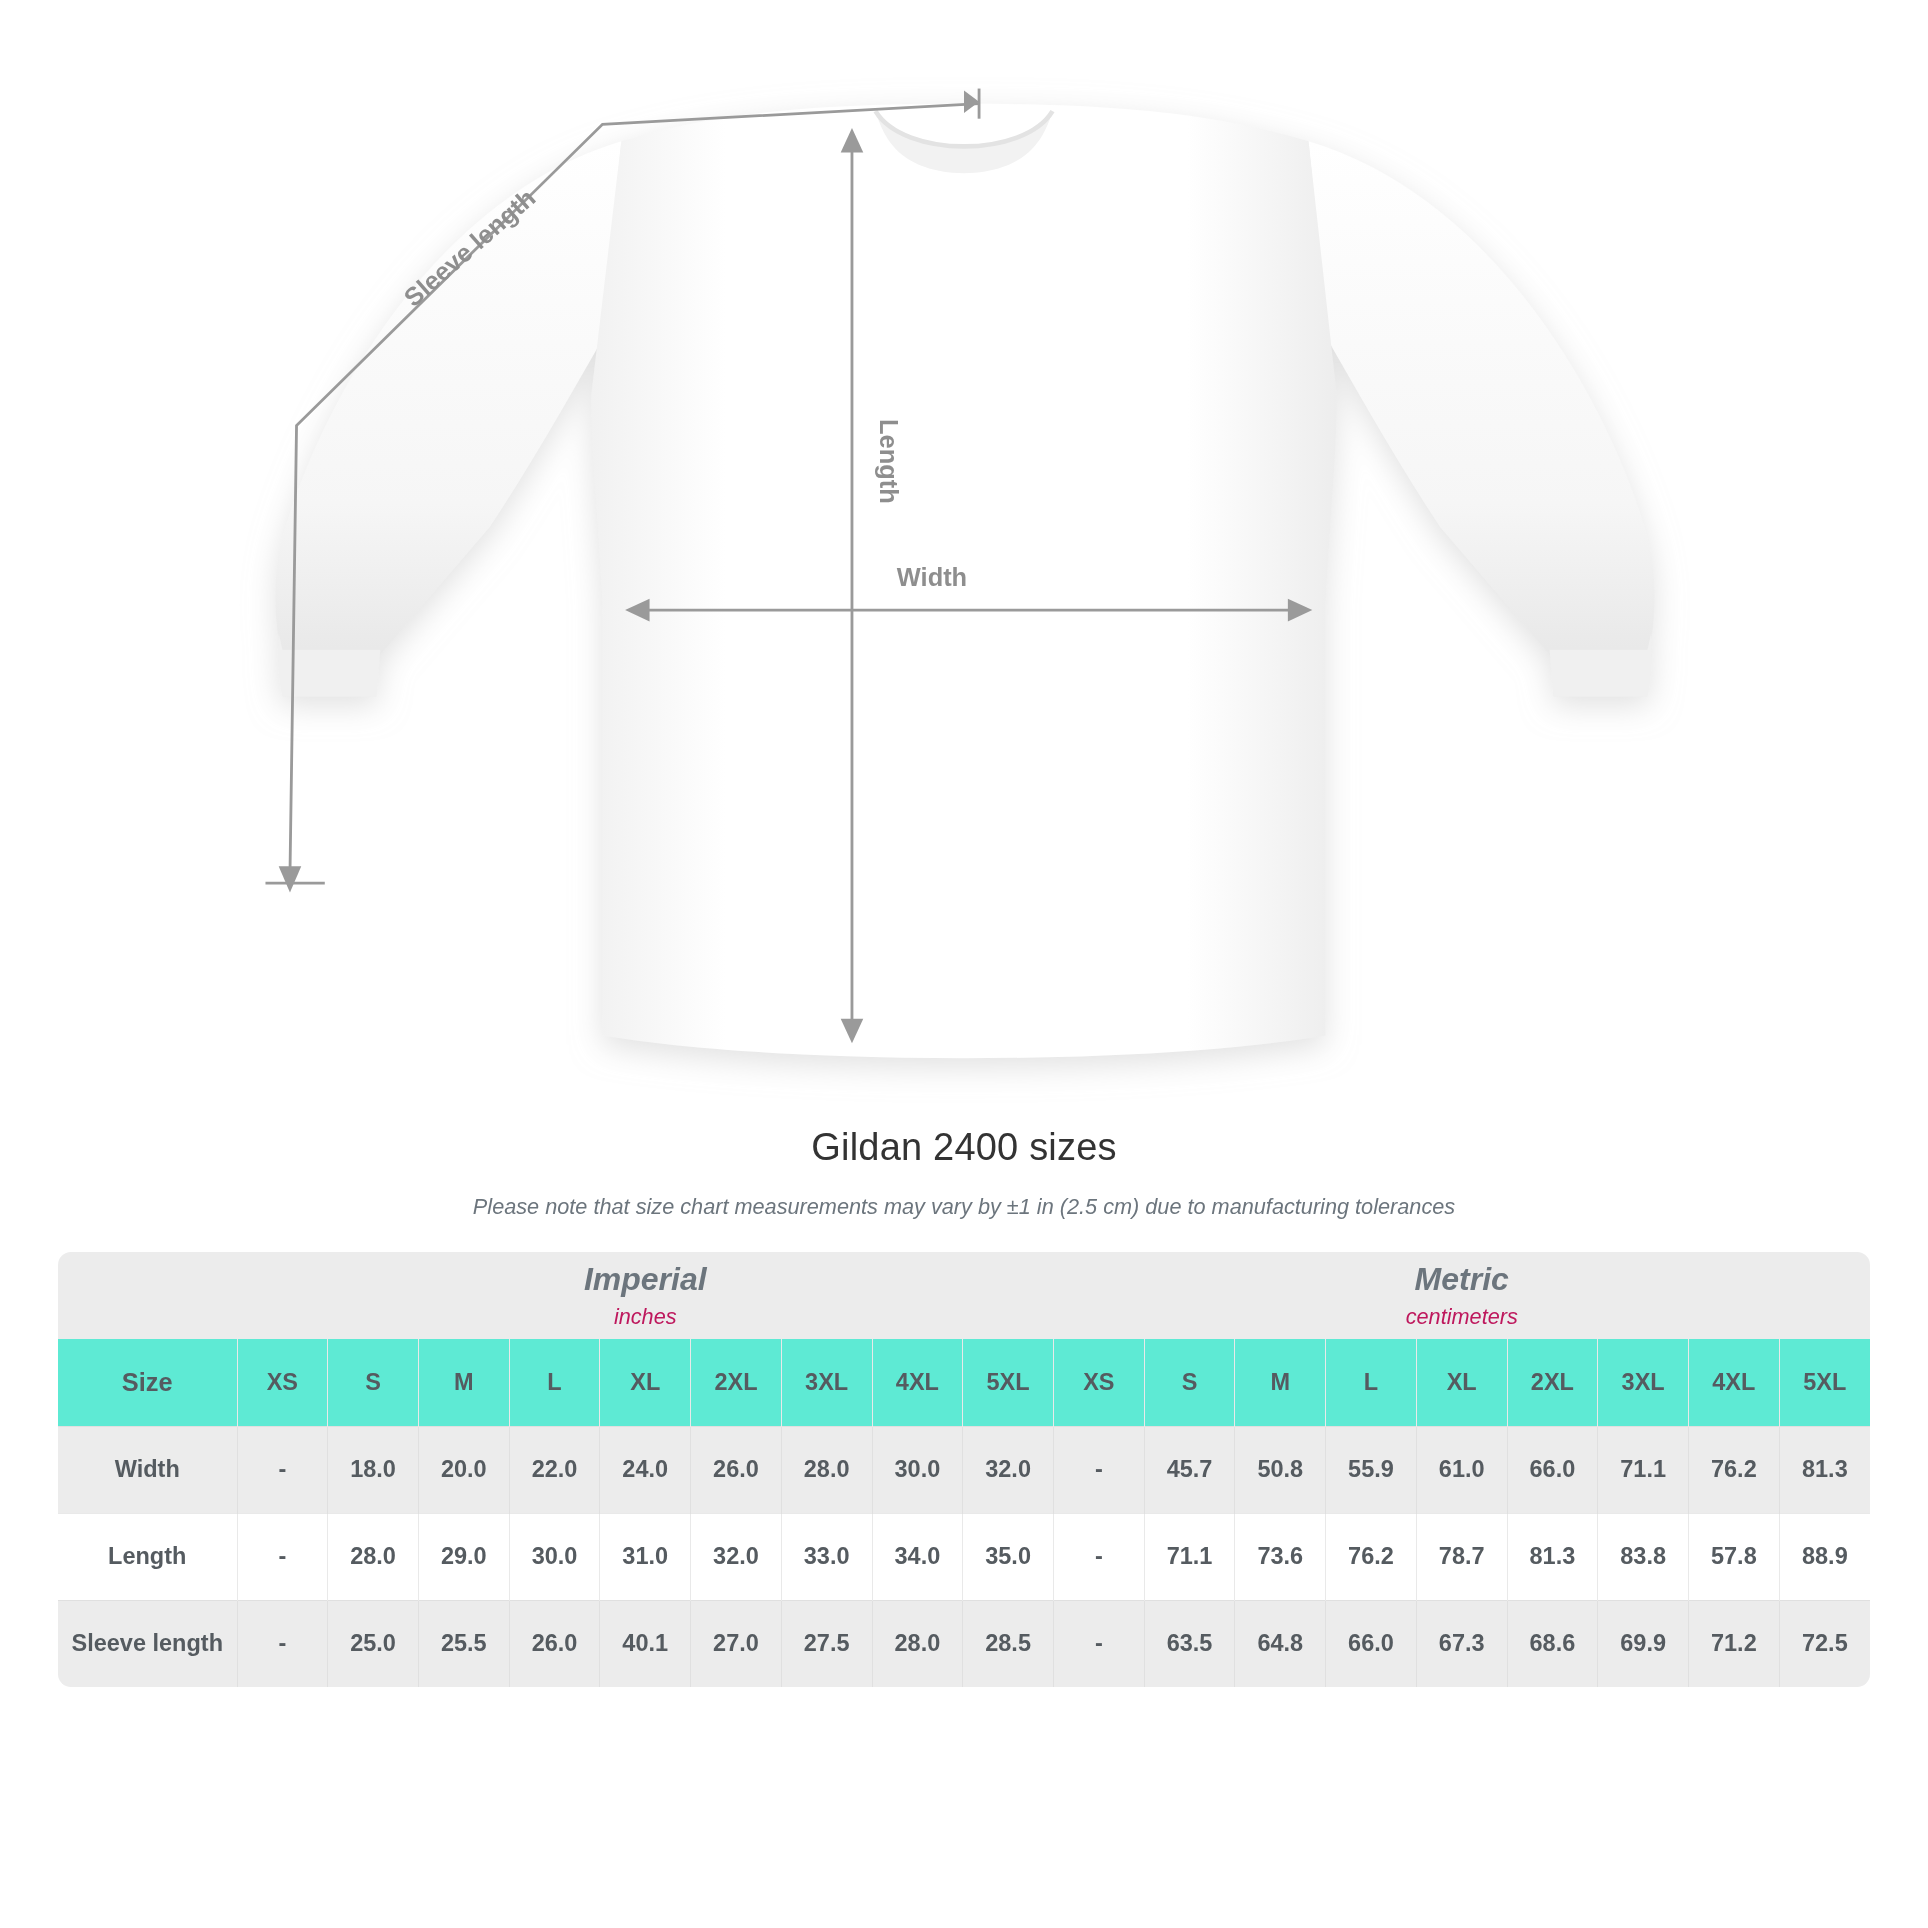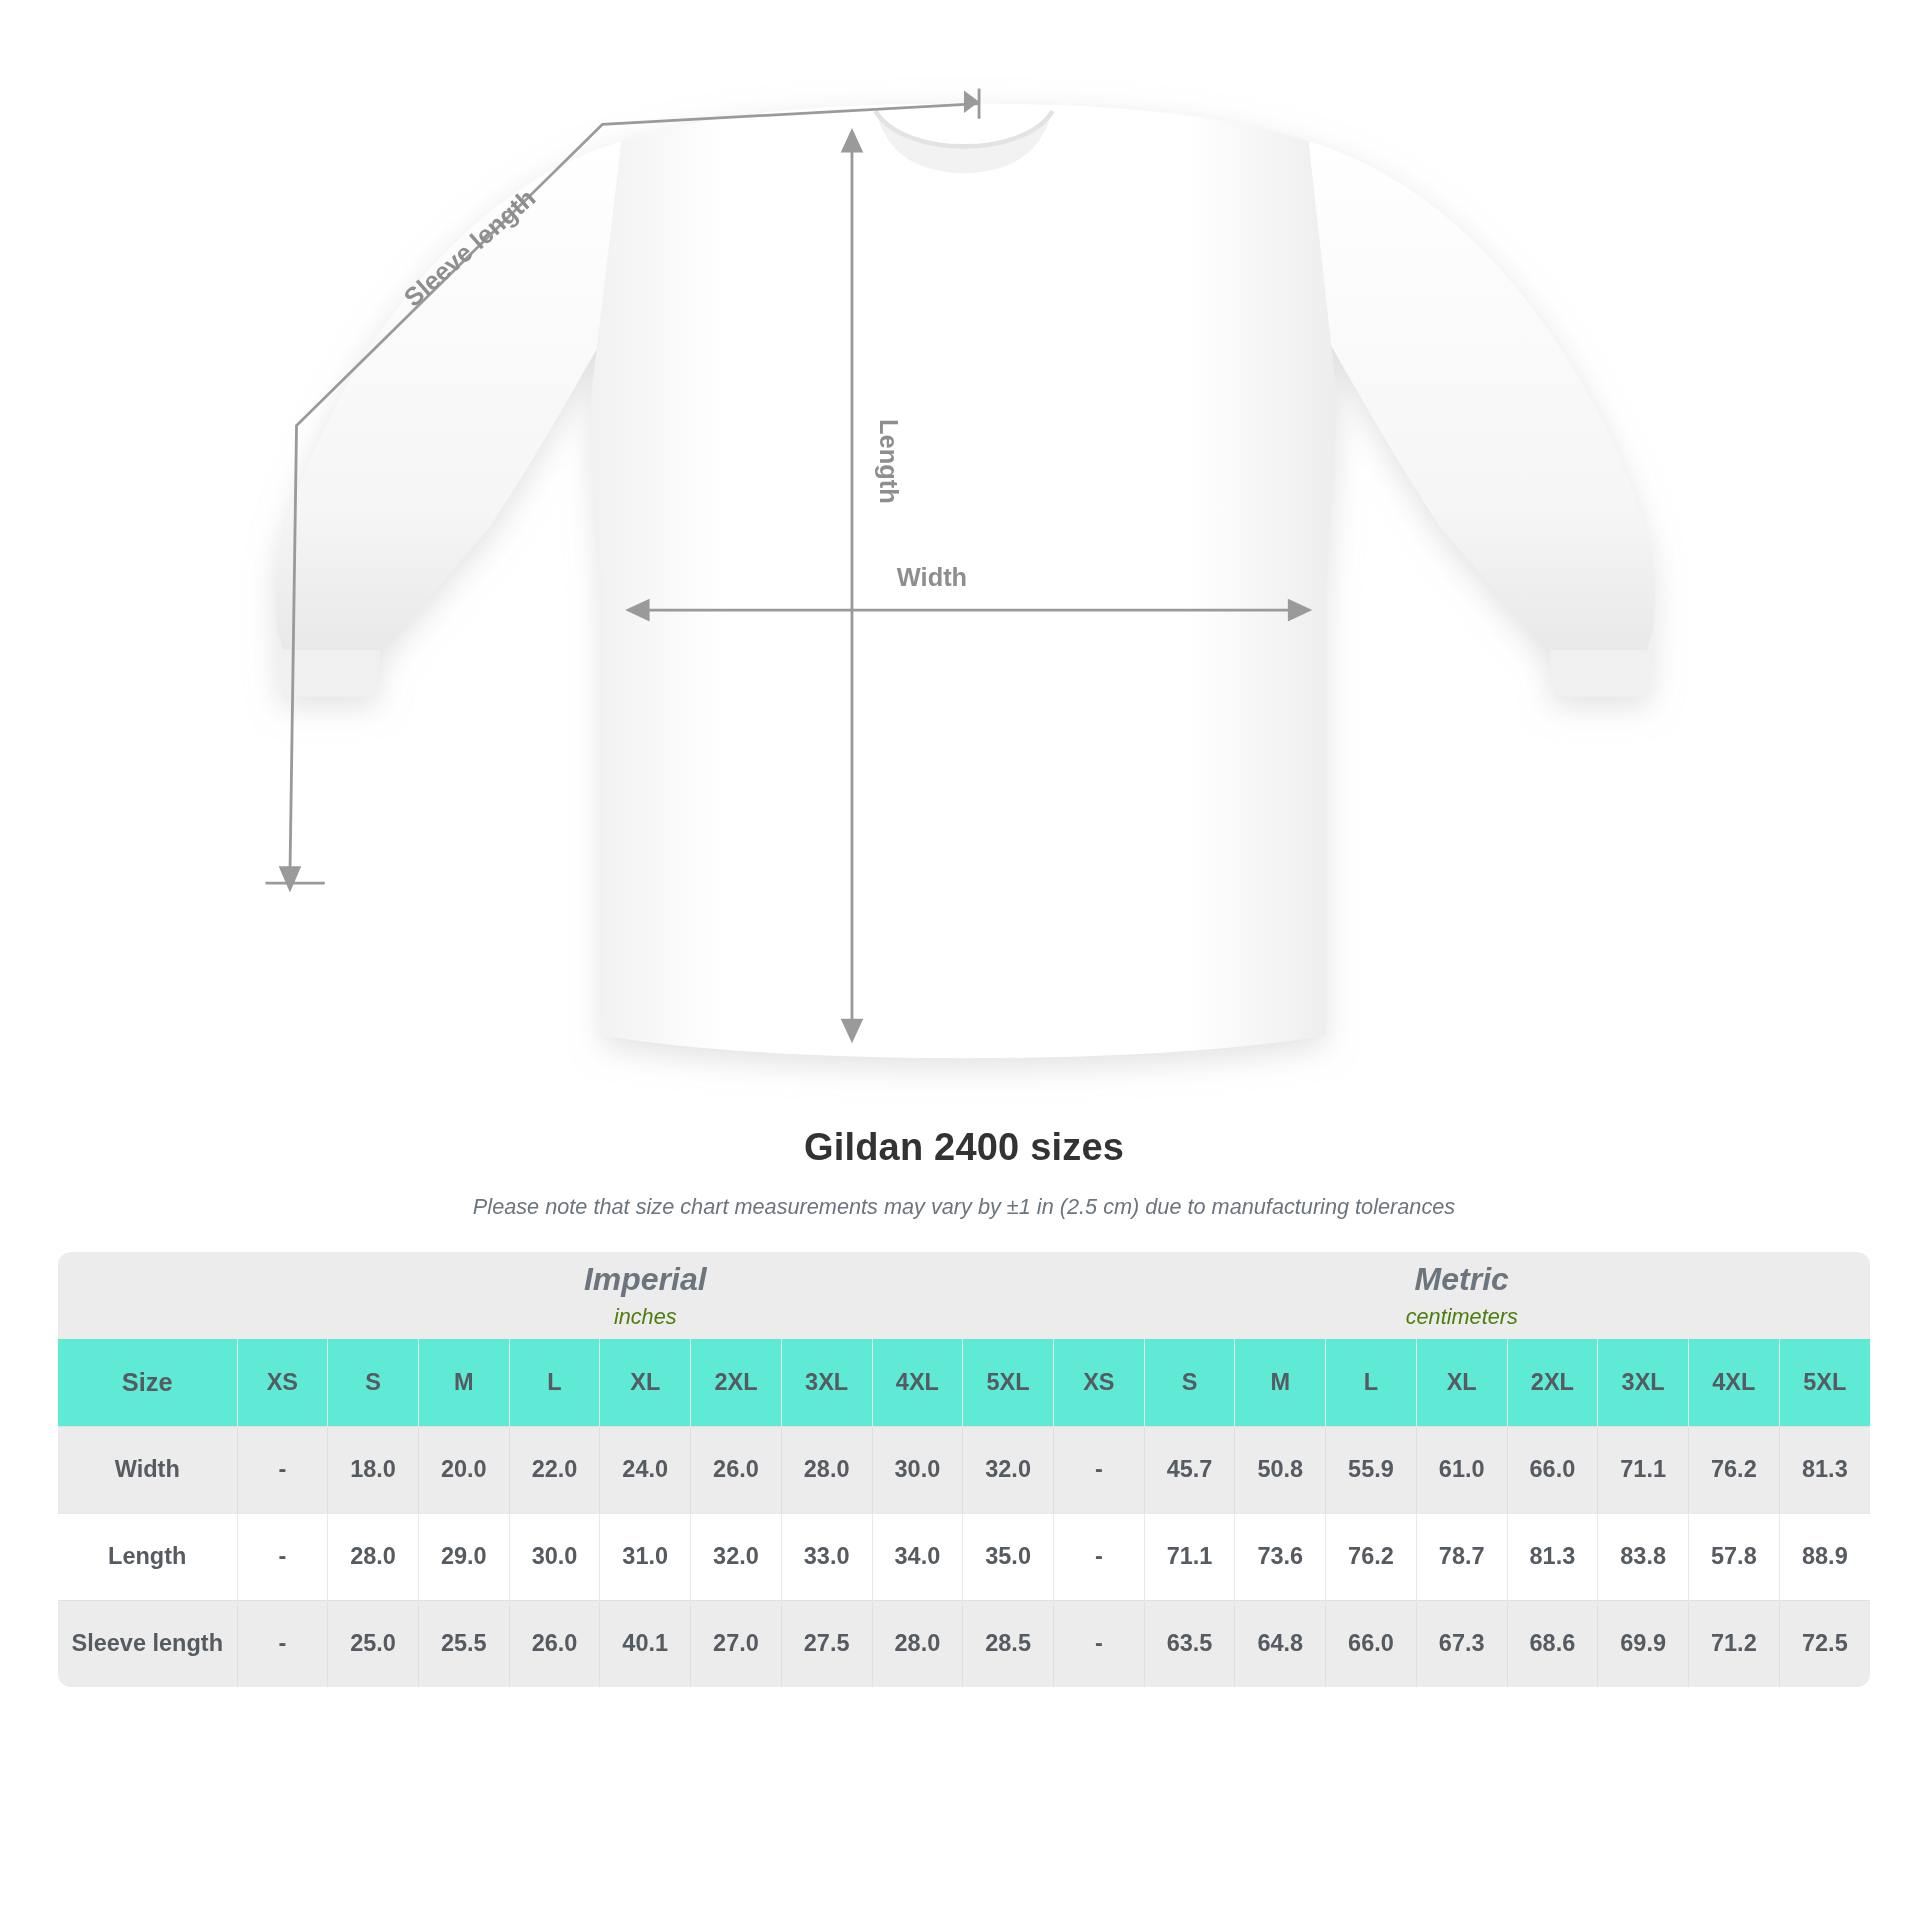--- a/index.html
+++ b/index.html
@@ -23,21 +23,21 @@
   }
   .illustration svg { display: block; }
 
   
   .title-block {
     text-align: center;
     margin-top: 15px;
   }
   .chart-title {
     font-size: 38px;
-    font-weight: bold;
+    font-weight: normal;
     color: #333333;
     letter-spacing: 0.2px;
     text-align: center;
   }
   .chart-note {
     margin-top: 25px;
     font-size: 21.7px;
     font-style: italic;
     color: #6c757d;
   }
@@ -71,21 +71,21 @@
     font-size: 32px;
     font-style: italic;
     font-weight: bold;
     color: #6c757d;
     line-height: 1.15;
   }
   .unit-sub {
     font-size: 21.7px;
     font-style: italic;
     font-weight: normal;
-    color: #4d7c0f;
+    color: #be185d;
     margin-top: 5.6px;
   }
   .hdr-row td {
     background: #5eead4;
     border-right: 0.9px solid #e9e9e9;
     font-size: 25.4px;
     color: #555b60;
   }
   .hdr-row td:last-child { border-right: none; }
   .hdr-row td.rowlabel { font-size: 25.4px; }

